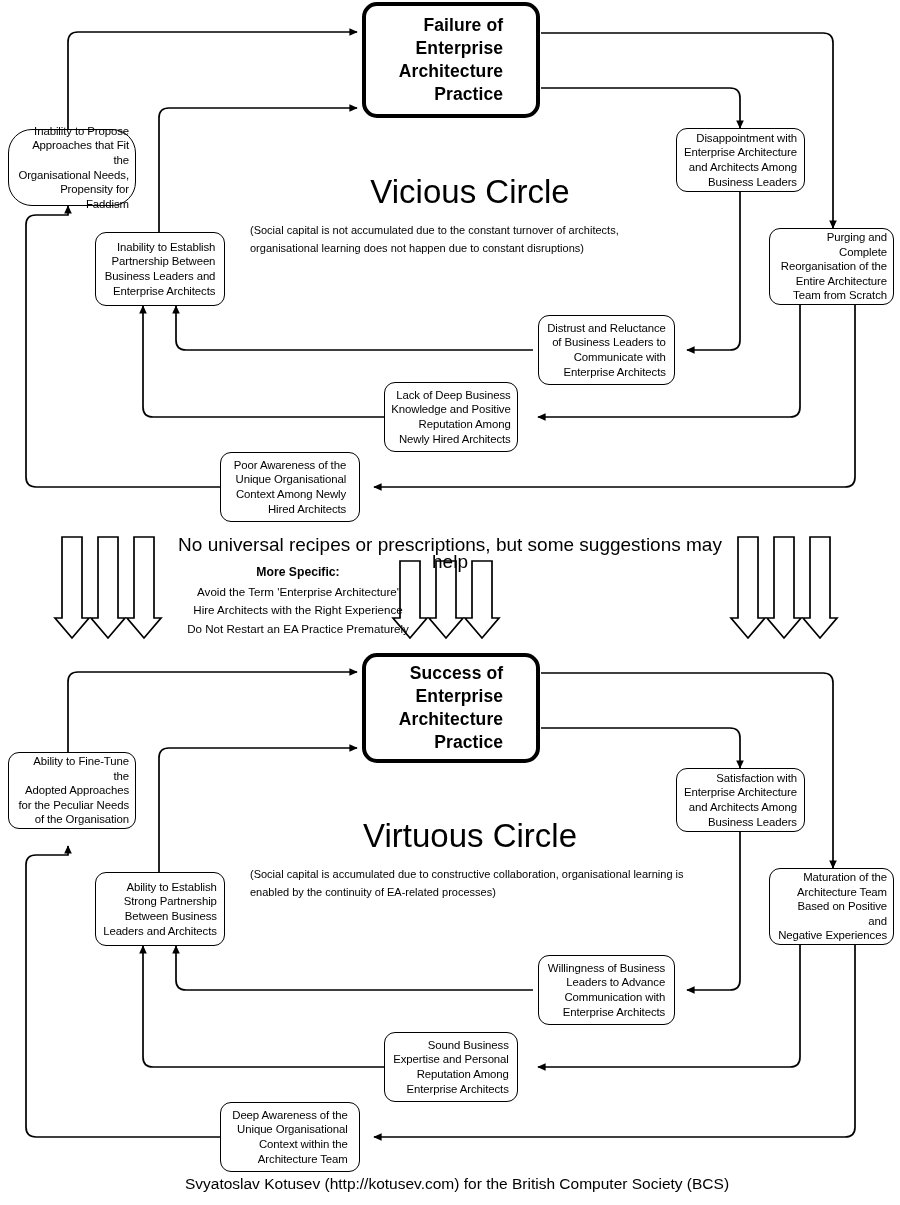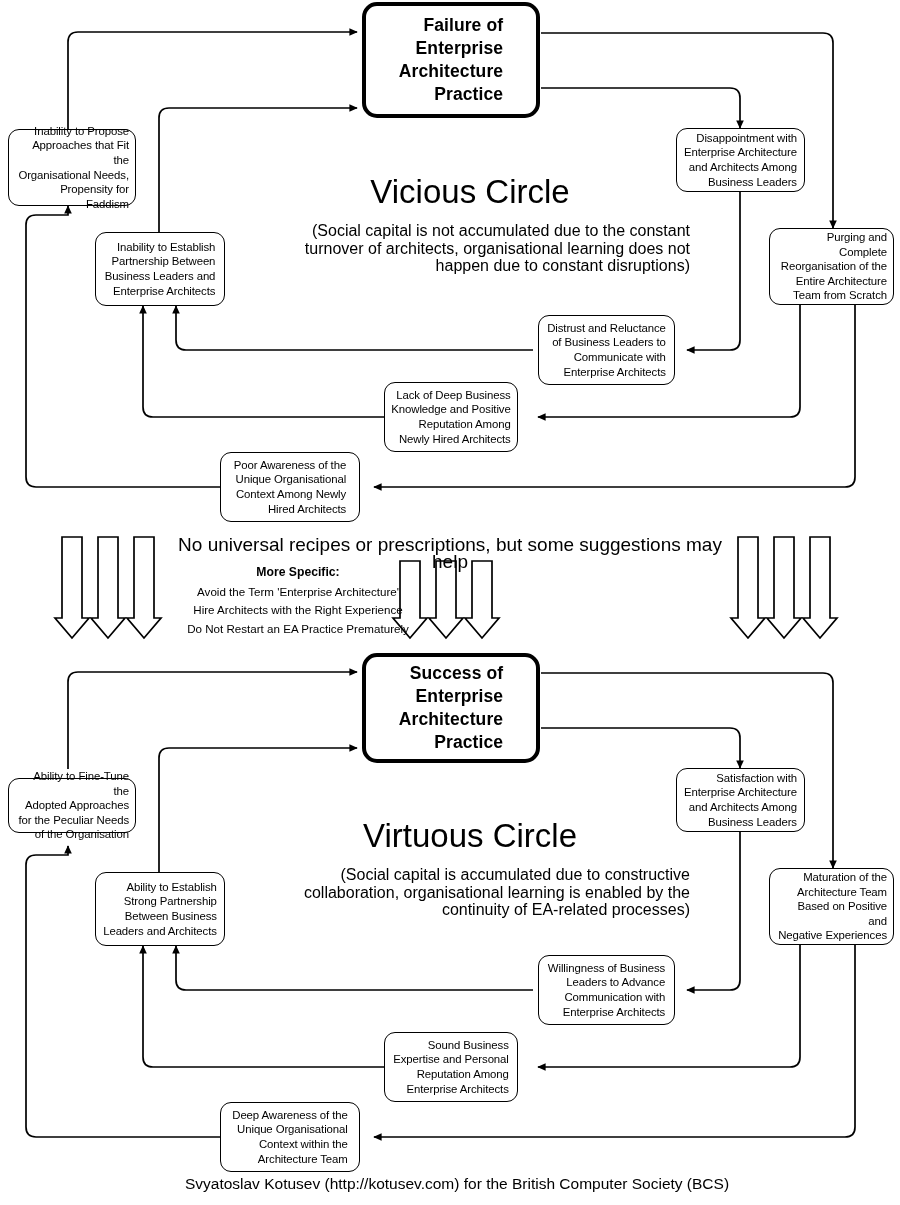--- a/index.html
+++ b/index.html
@@ -22,22 +22,22 @@
     border:4px solid #000;border-radius:15px;
     font-weight:bold;font-size:17.5px;line-height:23px;letter-spacing:0.1px;
   }
   .node span{display:block;}
 
   .circle-title{
     position:absolute;text-align:center;z-index:2;
     font-size:33px;line-height:36px;font-weight:400;letter-spacing:0px;
   }
   .circle-sub{
-    position:absolute;text-align:right;z-index:2;
-    font-size:16px;line-height:17.5px;
+    position:absolute;text-align:left;z-index:2;
+    font-size:11px;line-height:17.5px;
   }
 
   .mid-head{
     position:absolute;text-align:center;z-index:4;
     font-size:19px;line-height:17px;
   }
   .mid-col{
     position:absolute;text-align:center;z-index:4;
     font-size:11.6px;line-height:18.6px;
   }
@@ -122,21 +122,21 @@
 
   <div class="node hub" style="left:362px;top:2px;width:178px;height:116px;">
     <div>
       <span>Failure of</span>
       <span>Enterprise</span>
       <span>Architecture</span>
       <span>Practice</span>
     </div>
   </div>
 
-  <div class="node" style="left:8px;top:129px;width:128px;height:77px;">
+  <div class="node" style="left:8px;top:129px;width:128px;height:77px;border-radius:24px;">
     <div>
       <span>Inability to Propose</span>
       <span>Approaches that Fit the</span>
       <span>Organisational Needs,</span>
       <span>Propensity for Faddism</span>
     </div>
   </div>
 
   <div class="node" style="left:95px;top:232px;width:130px;height:74px;">
     <div>
@@ -211,21 +211,21 @@
 
   <div class="node hub" style="left:362px;top:653px;width:178px;height:110px;">
     <div>
       <span>Success of</span>
       <span>Enterprise</span>
       <span>Architecture</span>
       <span>Practice</span>
     </div>
   </div>
 
-  <div class="node" style="left:8px;top:778px;width:128px;height:55px;">
+  <div class="node" style="left:8px;top:752px;width:128px;height:77px;">
     <div>
       <span>Ability to Fine-Tune the</span>
       <span>Adopted Approaches</span>
       <span>for the Peculiar Needs</span>
       <span>of the Organisation</span>
     </div>
   </div>
 
   <div class="node" style="left:95px;top:872px;width:130px;height:74px;">
     <div>

